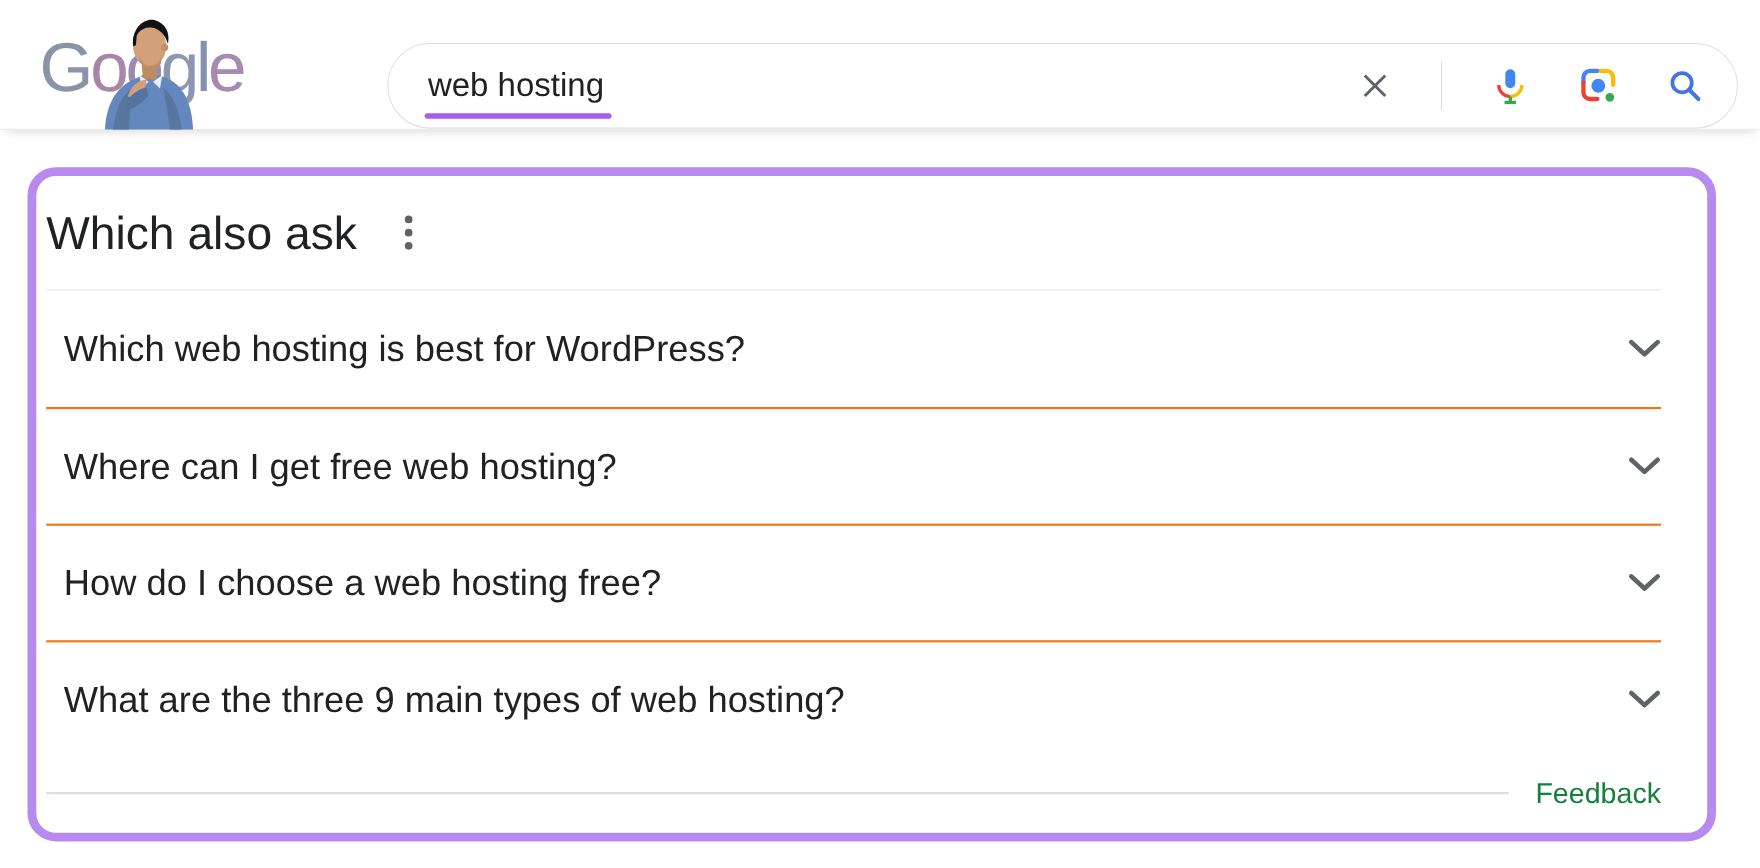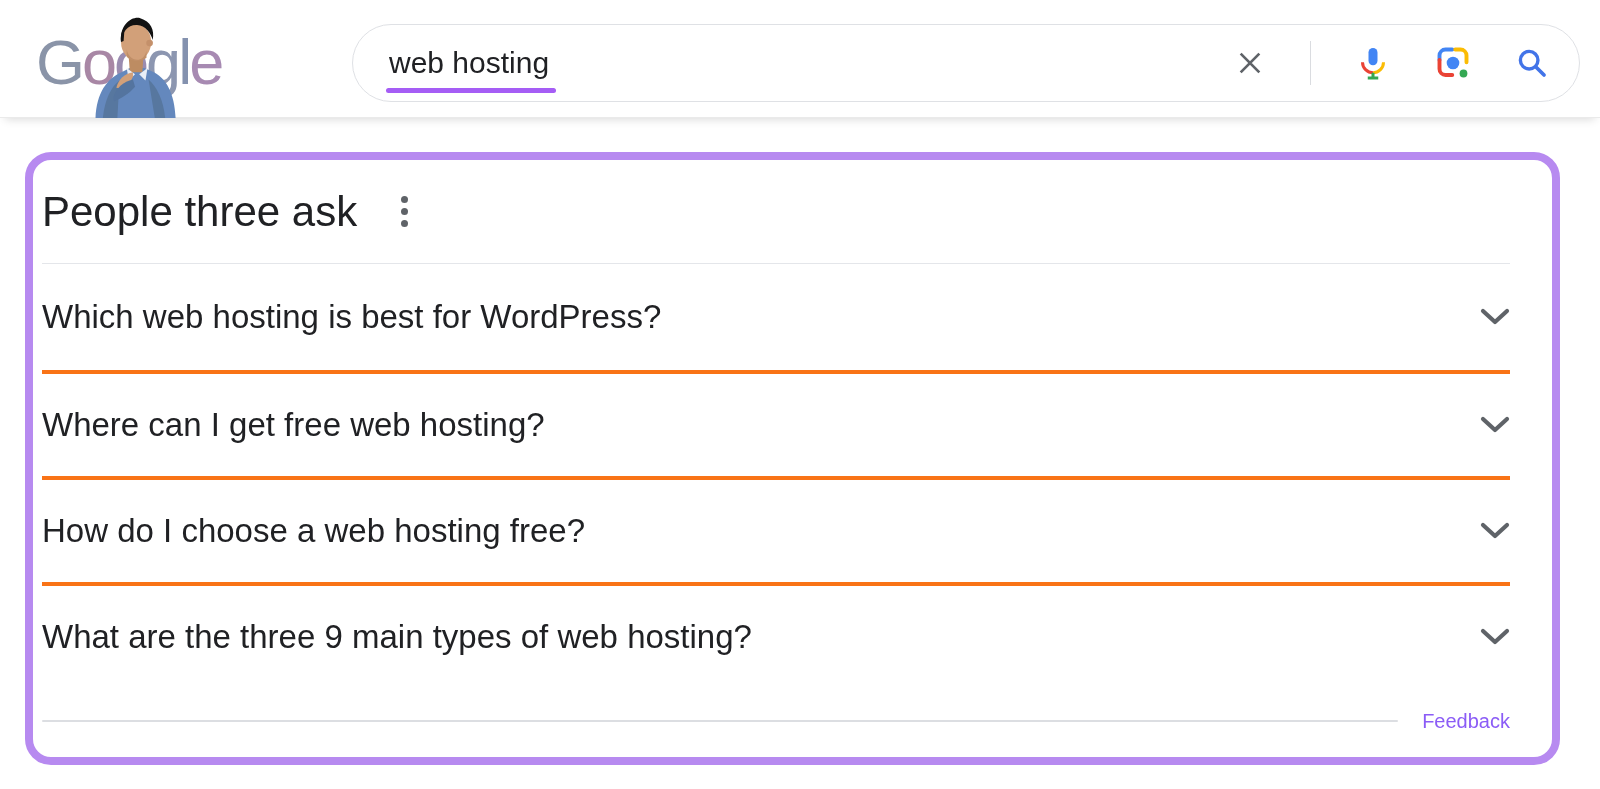--- a/index.html
+++ b/index.html
@@ -17,21 +17,21 @@
     box-shadow:0 6px 9px -5px rgba(0,0,0,.16);
   }
   .logo { position:absolute; left:36px; top:12px; width:216px; height:102px; cursor:pointer; }
   .logo-letters {
     font-size:63px; line-height:100px; letter-spacing:-3px; font-weight:400;
     user-select:none; white-space:nowrap;
   }
   .person-svg { position:absolute; left:46px; top:2px; width:104px; height:104px; }
 
   .searchbar {
-    position:absolute; left:352px; top:24px; width:1228px; height:78px;
+    position:absolute; left:352px; top:39px; width:1228px; height:78px;
     background:#fff; border:1px solid #dfe1e5; border-radius:40px;
     display:flex; align-items:center;
   }
   .query-wrap { flex:1; padding-left:36px; display:flex; align-items:center; height:100%; }
   .query { font-size:30px; color:#202124; position:relative; }
   .query::after {
     content:""; position:absolute; left:-3px; right:-7px; bottom:-13px;
     height:5px; border-radius:3px; background:#a55df5;
   }
   .search-icons { display:flex; align-items:center; gap:44px; padding-right:30px; }
@@ -49,27 +49,27 @@
   .kebab {
     margin-left:38px; background:none; border:none; cursor:pointer;
     display:flex; flex-direction:column; gap:5px; padding:6px;
   }
   .kebab .dot { width:7px; height:7px; border-radius:50%; background:#5f6368; }
 
   .q-row {
     height:106px; display:flex; align-items:center; justify-content:space-between;
     cursor:pointer;
   }
-  .q-row + .q-row { border-top:4px solid #f97316; }
-  .q-text { font-size:33px; color:#202124; }
+  .q-row + .q-row { border-top:2px solid #f97316; }
+  .q-text { font-size:33px; color:#202124;margin-left:16px; }
   .chev { display:flex; align-items:center; }
 
   .feedback-row { height:62px; display:flex; align-items:center; margin-top:2px; }
   .fline { flex:1; height:2px; background:#dcdee2; border-radius:1px; margin-right:24px; }
-  .feedback { font-size:20px; color:#8b5cf6; text-decoration:none; cursor:pointer; }
+  .feedback { font-size:26px; color:#15803d; text-decoration:none; cursor:pointer; }
 </style>
 </head>
 <body>
 
 <header class="header">
 
   <a class="logo">
     <div class="logo-letters" id="logo-letters"><span style="color: rgb(138, 148, 168);">G</span><span style="color: rgb(168, 135, 165);">o</span><span style="color: rgb(154, 140, 176);">o</span><span style="color: rgb(140, 150, 176);">g</span><span style="color: rgb(132, 146, 175);">l</span><span style="color: rgb(167, 138, 178);">e</span></div>
     <svg class="person-svg" viewBox="0 0 100 100">
 
@@ -130,21 +130,21 @@
         </svg>
       </button>
     </div>
   </div>
 
 </header>
 
 <main>
   <section class="paa-box">
     <div class="paa-header">
-      <h2 class="paa-title">People three ask</h2>
+      <h2 class="paa-title">Which also ask</h2>
       <button class="kebab">
         <span class="dot"></span>
           <span class="dot"></span>
           <span class="dot"></span>
       </button>
     </div>
 
     <div id="questions">
   <div class="q-row">
     <span class="q-text">Which web hosting is best for WordPress?</span>

